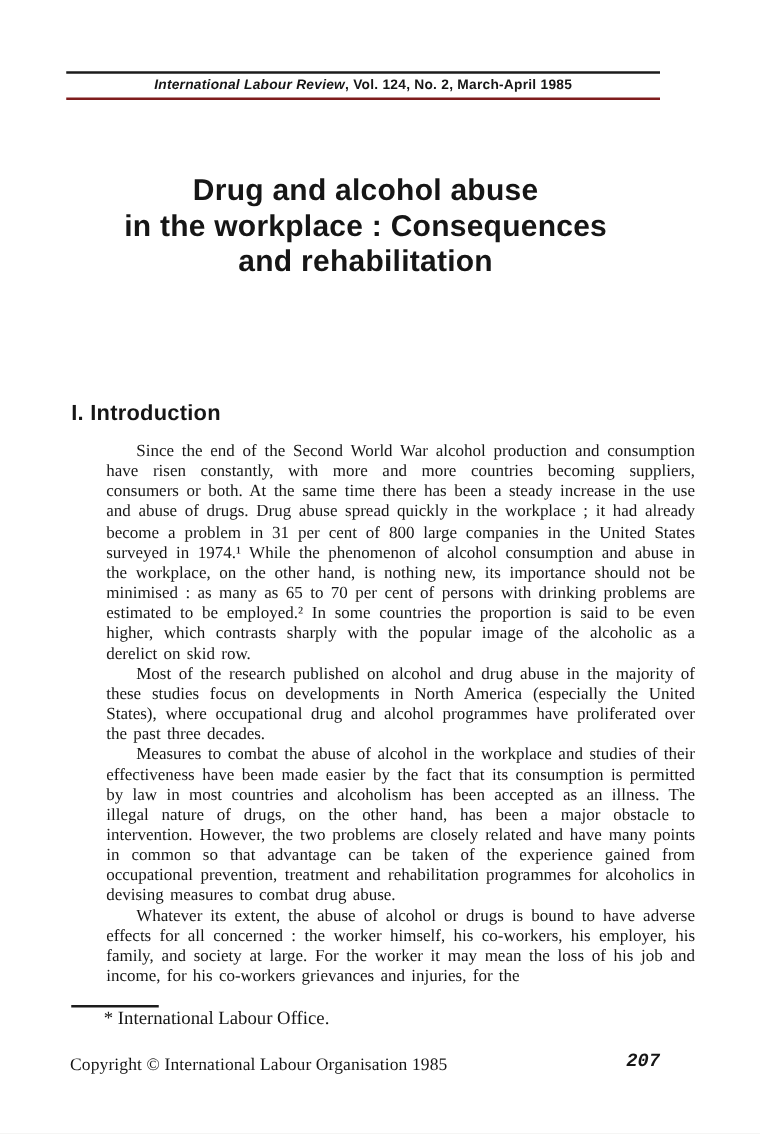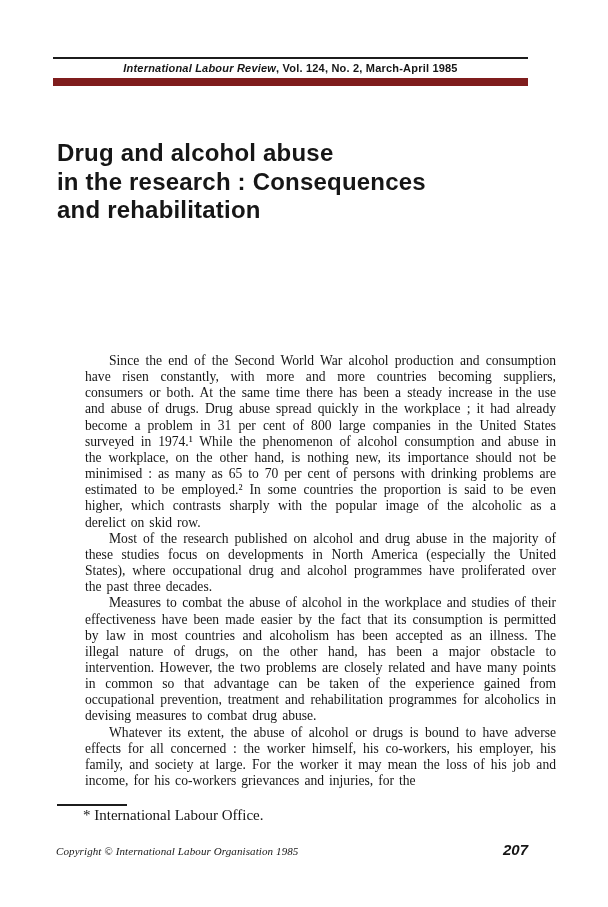--- a/index.html
+++ b/index.html
@@ -14,37 +14,37 @@
     overflow: hidden;
   }
 
   
   .journal-header {
     position: absolute;
     top: 57px;
     left: 53px;
     width: 475px;
     border-top: 2px solid #1c1c1c;
-    border-bottom: 8px solid #7f1d1d;
+    border-bottom: 2px solid #7f1d1d;
     text-align: center;
     font-family: "Liberation Sans", sans-serif;
     font-size: 11px;
     font-weight: bold;
     padding: 3px 0 4px 0;
     letter-spacing: 0.2px;
   }
   .journal-name { font-style: italic; }
 
   
   .article-title {
     position: absolute;
     top: 139px;
     left: 57px;
     width: 471px;
-    text-align: left;
+    text-align: center;
     font-family: "Liberation Sans", sans-serif;
     font-weight: bold;
     font-size: 24px;
     line-height: 28.5px;
     letter-spacing: 0.2px;
   }
 
   
   .author-line {
     position: absolute;
@@ -97,52 +97,52 @@
     width: 471px;
     font-size: 15px;
     text-indent: 26px;
   }
 
   
   .footer-copyright {
     position: absolute;
     top: 845px;
     left: 56px;
-    font-size: 11px;
+    font-size: 14px;
     letter-spacing: 0.1px;
-    font-style: italic;
   }
   .footer-page-number {
     position: absolute;
     top: 841px;
     left: 57px;
     width: 471px;
     text-align: right;
-    font-family: Liberation Sans, sans-serif;
+    font-family: Liberation Mono, monospace;
     font-weight: bold;
     font-style: italic;
     font-size: 15px;
   }
 </style>
 </head>
 <body>
 
 <div class="page">
 
   <div class="journal-header">
     <span class="journal-name">International Labour Review</span><span>, Vol. 124, No. 2, March-April 1985</span>
   </div>
 
   <div class="article-title">
     <div>Drug and alcohol abuse</div>
-    <div>in the research : Consequences</div>
+    <div>in the workplace : Consequences</div>
     <div>and rehabilitation</div>
   </div>
 
 
+  <div class="section-heading">I. Introduction</div>
 
   <div class="body-text">
     <p>Since the end of the Second World War alcohol production and consumption have risen constantly, with more and more countries becoming suppliers, consumers or both. At the same time there has been a steady increase in the use and abuse of drugs. Drug abuse spread quickly in the workplace ; it had already become a problem in 31 per cent of 800 large companies in the United States surveyed in 1974.¹ While the phenomenon of alcohol consumption and abuse in the workplace, on the other hand, is nothing new, its importance should not be minimised : as many as 65 to 70 per cent of persons with drinking problems are estimated to be employed.² In some countries the proportion is said to be even higher, which contrasts sharply with the popular image of the alcoholic as a derelict on skid row.</p>
     <p>Most of the research published on alcohol and drug abuse in the majority of these studies focus on developments in North America (especially the United States), where occupational drug and alcohol programmes have proliferated over the past three decades.</p>
     <p>Measures to combat the abuse of alcohol in the workplace and studies of their effectiveness have been made easier by the fact that its consumption is permitted by law in most countries and alcoholism has been accepted as an illness. The illegal nature of drugs, on the other hand, has been a major obstacle to intervention. However, the two problems are closely related and have many points in common so that advantage can be taken of the experience gained from occupational prevention, treatment and rehabilitation programmes for alcoholics in devising measures to combat drug abuse.</p>
     <p>Whatever its extent, the abuse of alcohol or drugs is bound to have adverse effects for all concerned : the worker himself, his co-workers, his employer, his family, and society at large. For the worker it may mean the loss of his job and income, for his co-workers grievances and injuries, for the</p>
   </div>
 
   <div class="footnote-rule"></div>
 

